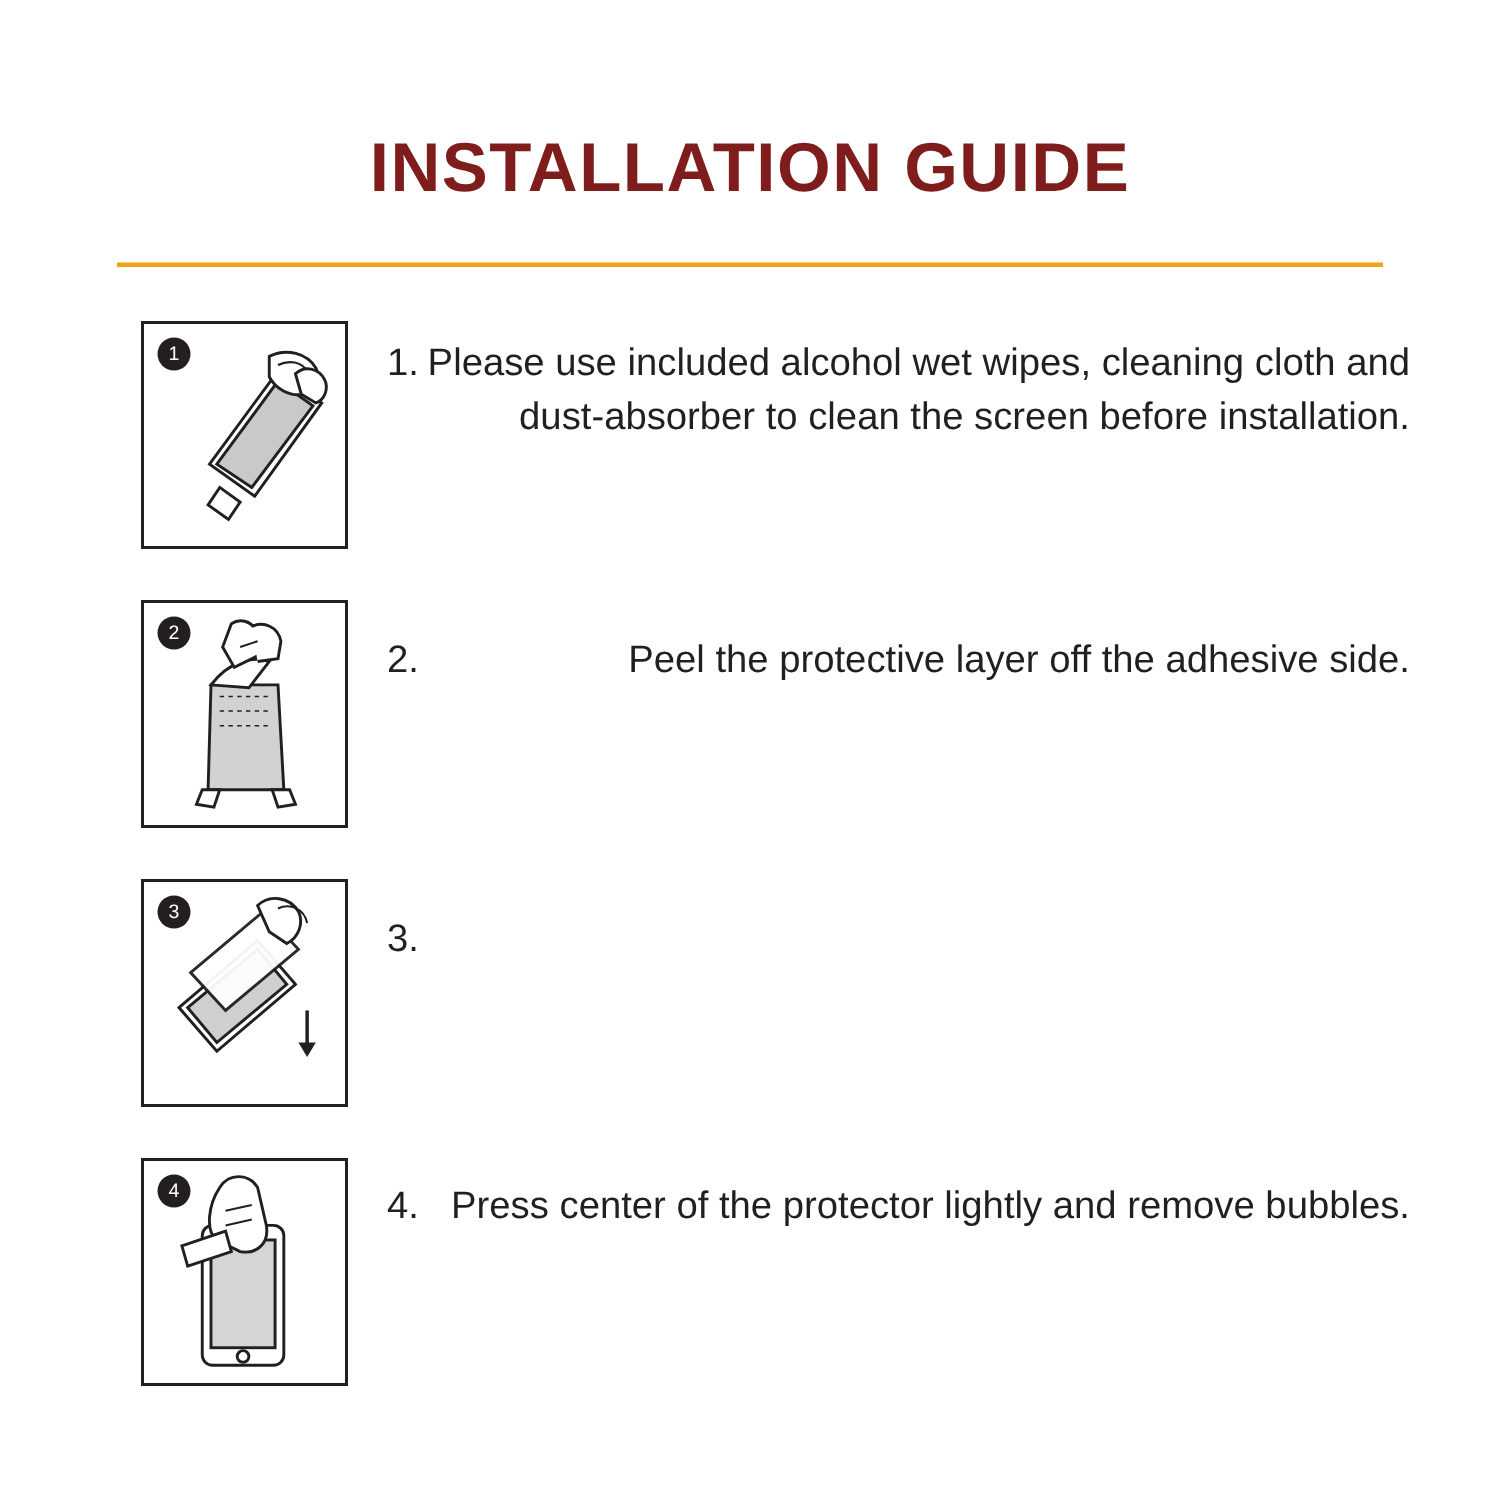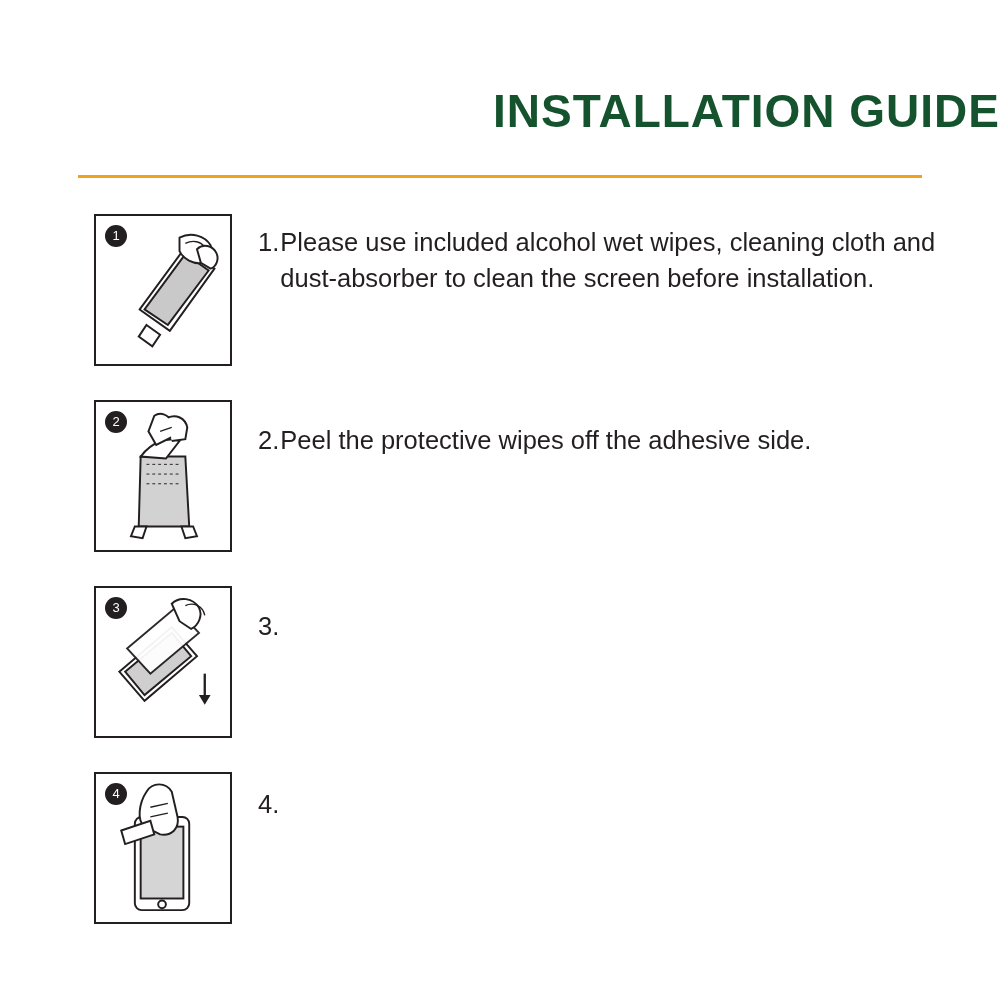--- a/index.html
+++ b/index.html
@@ -16,25 +16,25 @@
     overflow: hidden;
   }
   .page {
     width: 1000px;
     height: 1000px;
     box-sizing: border-box;
     padding: 0;
     position: relative;
   }
   .title {
-    text-align: right;
+    text-align: center;
     font-size: 46px;
     font-weight: bold;
     letter-spacing: 1px;
-    color: #14532d;
+    color: #7f1d1d;
     margin: 86px 0 0 0;
     line-height: 1.1;
   }
   .rule {
     height: 3px;
     background: #f0a21b;
     margin: 38px 78px 0 78px;
   }
   .steps {
     margin: 36px 0 0 0;
@@ -88,20 +88,21 @@
     line-height: 1.44;
     color: #231f20;
     padding-top: 10px;
   }
   .step-num {
     flex: 0 0 auto;
     padding-right: 1px;
   }
   .step-body {
     flex: 1 1 auto;
+    text-align: right;
   }
   .step-2 .step-text, .step-3 .step-text { padding-top: 22px; }
   .step-4 .step-text { padding-top: 14px; }
 </style>
 </head>
 <body>
 
 <div class="page">
 
   <h1 class="title">INSTALLATION GUIDE</h1>
@@ -151,21 +152,21 @@
             <path d="M46 56 C58 40 74 36 86 40 L72 58 Z" fill="#ffffff"></path>
 
             <path d="M60 14 C66 10 74 12 78 20 L82 34 L62 44 L54 30 Z" fill="#ffffff"></path>
             <path d="M74 16 C82 12 92 16 94 26 L92 38 L78 40" fill="#ffffff"></path>
             <path d="M66 30 L78 26" stroke-width="1.4"></path>
           </g>
         </svg>
       </div>
       <div class="step-text">
         <span class="step-num">2.</span>
-        <span class="step-body">Peel the protective wipes off the adhesive side.</span>
+        <span class="step-body">Peel the protective layer off the adhesive side.</span>
       </div>
     </li>
 
     <li class="step step-3">
       <div class="thumb">
         <span class="badge">3</span>
         <svg viewBox="0 0 138 152">
           <g fill="none" stroke="#231f20" stroke-width="2">
 
             <path d="M24 86 L78 40 L104 70 L50 116 Z" fill="#ffffff"></path>
@@ -202,17 +203,18 @@
             <path d="M52 18 C58 8 72 8 78 18 L84 44 C86 56 78 64 66 62 L50 54 C42 48 44 30 52 18 Z" fill="#ffffff"></path>
             <path d="M56 34 L74 30" stroke-width="1.4"></path>
             <path d="M56 44 L74 40" stroke-width="1.4"></path>
 
             <path d="M26 58 L56 48 L60 62 L30 72 Z" fill="#ffffff"></path>
           </g>
         </svg>
       </div>
       <div class="step-text">
         <span class="step-num">4.</span>
+        <span class="step-body">Press center of the protector lightly and remove bubbles.</span>
       </div>
     </li>
 
   </ul>
 </div>
 
 </body></html>

